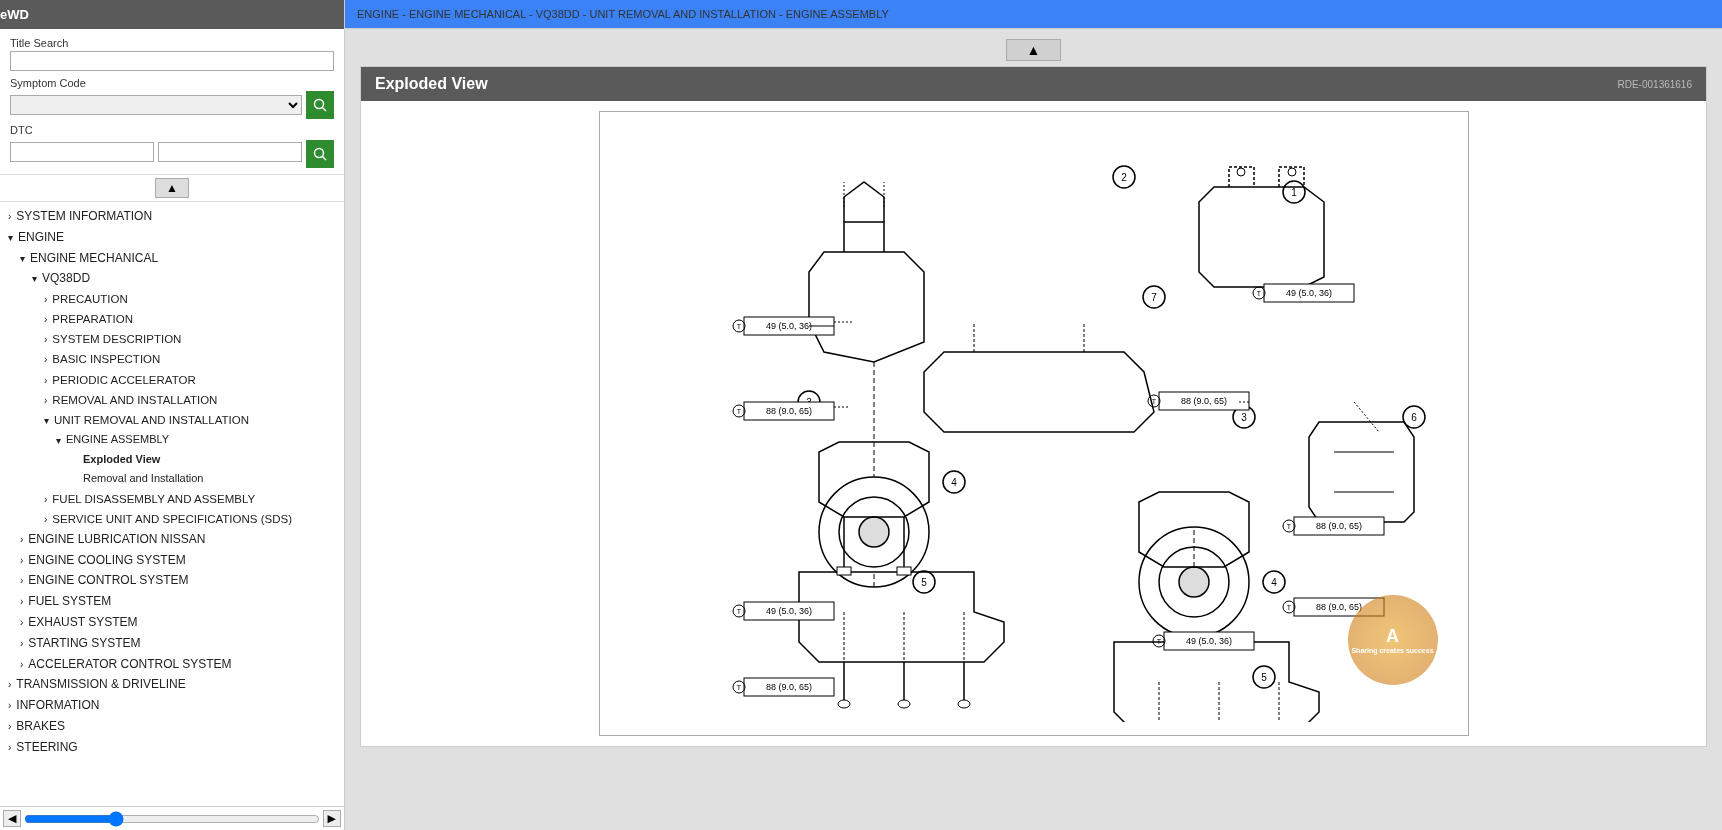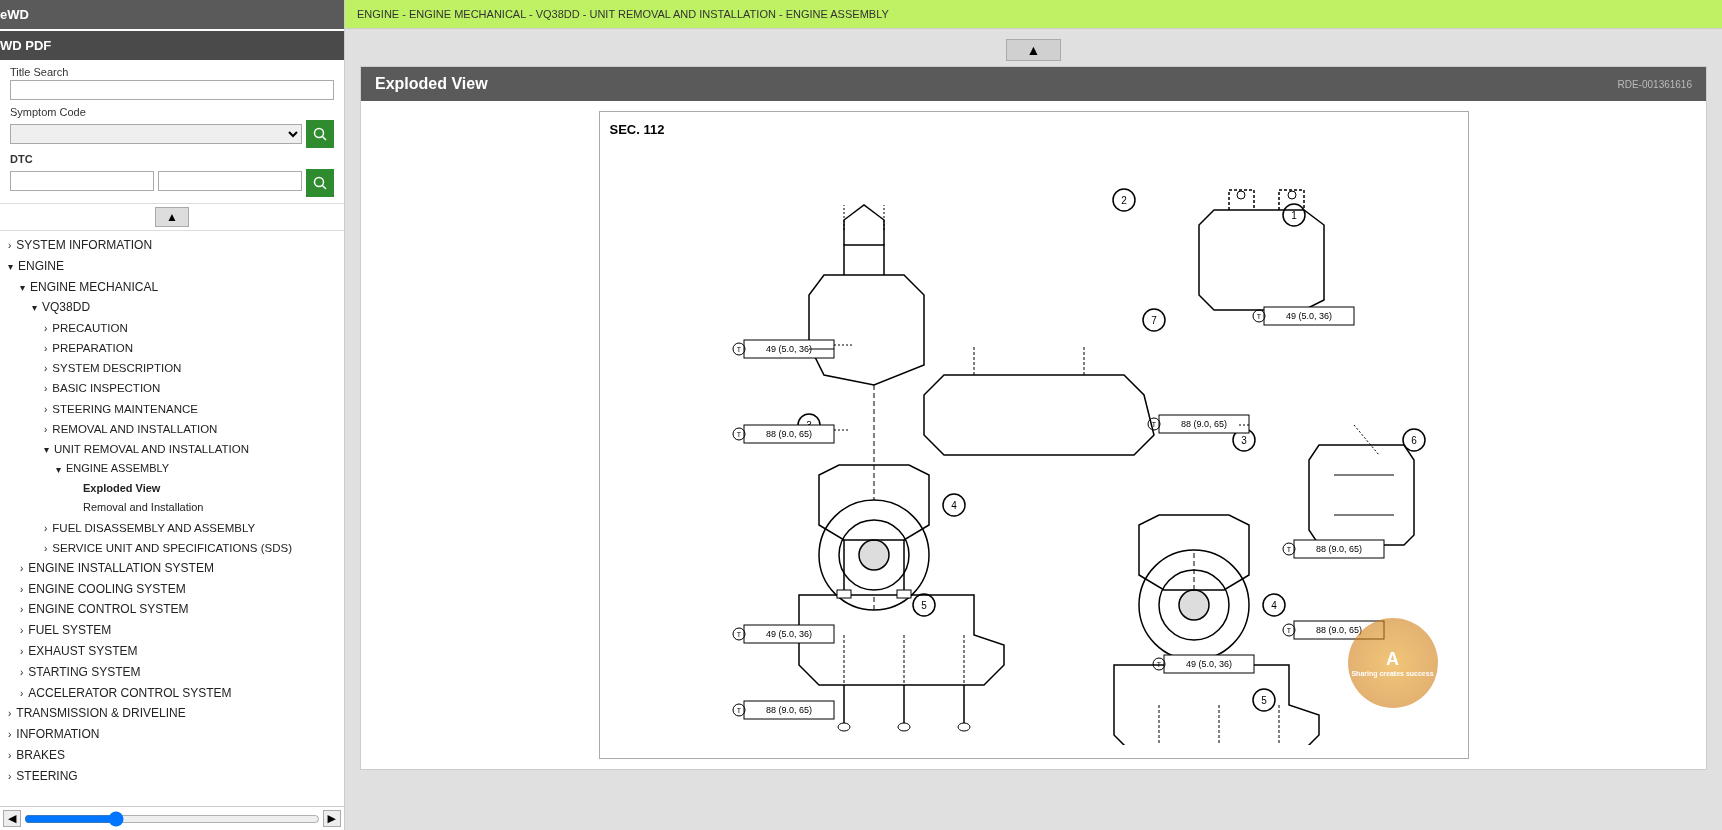--- a/index.html
+++ b/index.html
@@ -132,21 +132,21 @@
     
     #main {
       flex: 1;
       display: flex;
       flex-direction: column;
       background: #e8e8e8;
       overflow: hidden;
     }
 
     .breadcrumb-bar {
-      background: #bef264;
+      background: #3b82f6;
       padding: 8px 12px;
       font-size: 11px;
       color: #333;
       border-bottom: 1px solid #ccc;
       white-space: nowrap;
       overflow: hidden;
       text-overflow: ellipsis;
     }
 
     .content-area {
@@ -242,38 +242,37 @@
       font-size: 9px;
       text-align: center;
       font-weight: bold;
     }
   </style>
 </head>
 <body>
 
 <div id="sidebar">
   <button class="sidebar-top-btn">eWD</button>
-  <button class="sidebar-top-btn wd-pdf">WD PDF</button>
 
   <div class="sidebar-form">
     <label>Title Search</label>
     <input type="text" style="width: 100%; border: 1px solid rgb(170, 170, 170); padding: 3px; font-size: 11px; margin-bottom: 6px;">
 
     <label>Symptom Code</label>
     <div class="symptom-row">
       <select style="flex:1; border:1px solid #aaa; padding:2px; font-size:11px;"></select>
       <button class="search-btn">
         <svg width="14" height="14" viewBox="0 0 14 14" fill="white">
           <circle cx="6" cy="6" r="4.5" stroke="white" stroke-width="1.5" fill="none"></circle>
           <line x1="9.5" y1="9.5" x2="13" y2="13" stroke="white" stroke-width="1.5"></line>
         </svg>
       </button>
     </div>
 
-    <label style="margin-top:5px; display:block;font-weight:bold;">DTC</label>
+    <label style="margin-top:5px; display:block;">DTC</label>
     <div class="dtc-row">
       <input type="text" style="flex: 1 1 0%; border: 1px solid rgb(170, 170, 170); padding: 3px; font-size: 11px;">
       <input type="text" style="flex: 1 1 0%; border: 1px solid rgb(170, 170, 170); padding: 3px; font-size: 11px;">
       <button class="search-btn">
         <svg width="14" height="14" viewBox="0 0 14 14" fill="white">
           <circle cx="6" cy="6" r="4.5" stroke="white" stroke-width="1.5" fill="none"></circle>
           <line x1="9.5" y1="9.5" x2="13" y2="13" stroke="white" stroke-width="1.5"></line>
         </svg>
       </button>
     </div>
@@ -312,21 +311,21 @@
       <div class="tree-item" style="padding-left: 44px; font-size: 11.5px;">
         <span class="arrow">›</span>
         <span class="label">SYSTEM DESCRIPTION</span>
       </div>
       <div class="tree-item" style="padding-left: 44px; font-size: 11.5px;">
         <span class="arrow">›</span>
         <span class="label">BASIC INSPECTION</span>
       </div>
       <div class="tree-item" style="padding-left: 44px; font-size: 11.5px;">
         <span class="arrow">›</span>
-        <span class="label">STEERING MAINTENANCE</span>
+        <span class="label">PERIODIC ACCELERATOR</span>
       </div>
       <div class="tree-item" style="padding-left: 44px; font-size: 11.5px;">
         <span class="arrow">›</span>
         <span class="label">REMOVAL AND INSTALLATION</span>
       </div>
       <div class="tree-item" style="padding-left: 44px; font-size: 11.5px; font-weight: normal;">
         <span class="arrow">▾</span>
         <span class="label">UNIT REMOVAL AND INSTALLATION</span>
       </div>
       <div class="tree-item" style="padding-left: 56px; font-size: 11px; font-weight: normal;">
@@ -344,21 +343,21 @@
       <div class="tree-item" style="padding-left: 44px; font-size: 11.5px;">
         <span class="arrow">›</span>
         <span class="label">FUEL DISASSEMBLY AND ASSEMBLY</span>
       </div>
       <div class="tree-item" style="padding-left: 44px; font-size: 11.5px;">
         <span class="arrow">›</span>
         <span class="label">SERVICE UNIT AND SPECIFICATIONS (SDS)</span>
       </div>
       <div class="tree-item" style="padding-left: 20px; font-size: 12px;">
         <span class="arrow">›</span>
-        <span class="label">ENGINE INSTALLATION SYSTEM</span>
+        <span class="label">ENGINE LUBRICATION NISSAN</span>
       </div>
       <div class="tree-item" style="padding-left: 20px; font-size: 12px;">
         <span class="arrow">›</span>
         <span class="label">ENGINE COOLING SYSTEM</span>
       </div>
       <div class="tree-item" style="padding-left: 20px; font-size: 12px;">
         <span class="arrow">›</span>
         <span class="label">ENGINE CONTROL SYSTEM</span>
       </div>
       <div class="tree-item" style="padding-left: 20px; font-size: 12px;">
@@ -412,21 +411,20 @@
     </div>
 
     <div class="exploded-view-section">
       <div class="section-header">
         <h2>Exploded View</h2>
         <span class="ref-code">RDE-001361616</span>
       </div>
 
       <div class="diagram-container">
         <div class="diagram-box">
-          <div class="sec-label">SEC. 112</div>
 
           
           <svg class="diagram-svg" viewBox="0 0 820 600" xmlns="http://www.w3.org/2000/svg" style="width:100%; height:600px;">
 
             <rect width="820" height="600" fill="white"></rect>
 
             <circle cx="670" cy="70" r="11" fill="none" stroke="black" stroke-width="1.5"></circle>
             <text x="670" y="74" text-anchor="middle" font-size="10" fill="black">1</text>
 
             <circle cx="500" cy="55" r="11" fill="none" stroke="black" stroke-width="1.5"></circle>

